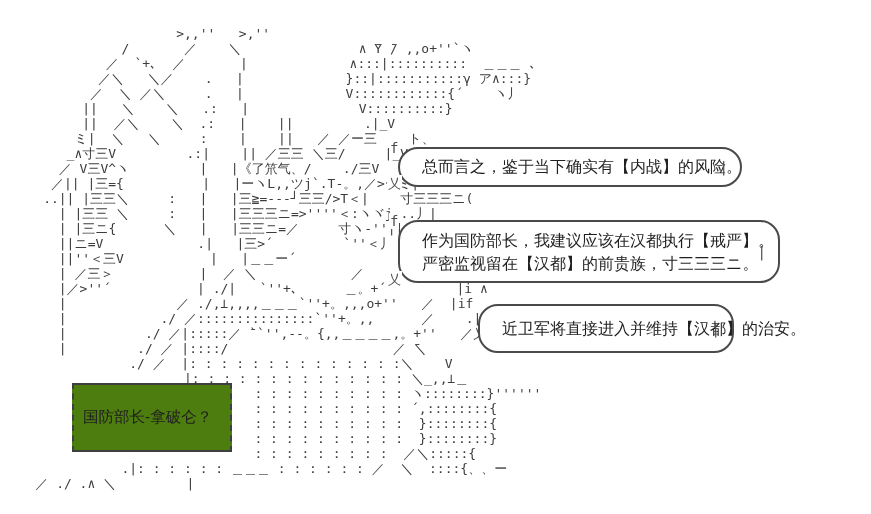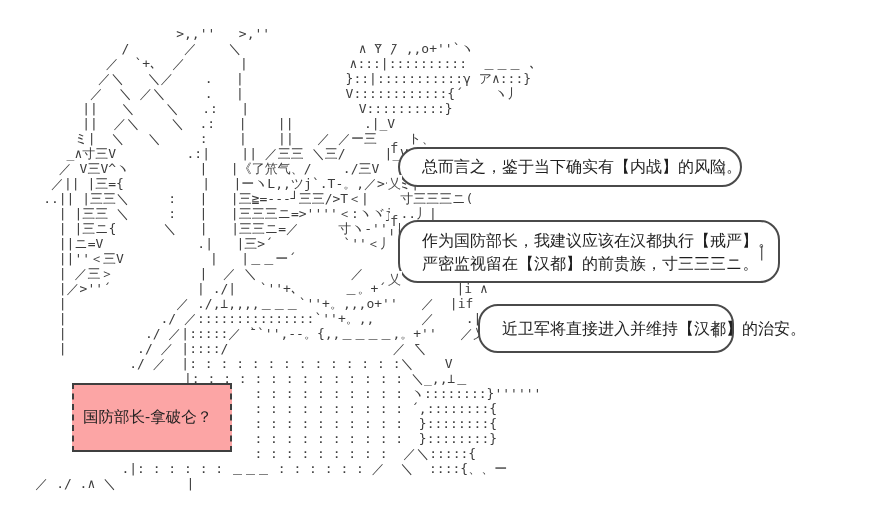--- a/index.html
+++ b/index.html
@@ -38,21 +38,21 @@
     font-family:"DejaVu Sans Mono",monospace;font-size:13px;color:#4a4a4a;
     background:#fff;padding:0 1px;
   }
   #bubble-1{left:398px;top:147px;width:344px;height:40px;}
   #bubble-2{left:398px;top:220px;width:382px;height:63px;}
   #bubble-3{left:478px;top:304px;width:256px;height:49px;}
   #bubble-2 .txt{line-height:23px;}
   
   .name-box{
     position:absolute;left:72px;top:383px;width:160px;height:69px;z-index:3;
-    background:#fca5a5;box-sizing:border-box;
+    background:#4d7c0f;box-sizing:border-box;
     border-top:2px solid #3f3f3f;border-bottom:2px solid #3f3f3f;
     border-left:2px dashed #3f3f3f;border-right:2px dashed #3f3f3f;
     display:flex;align-items:center;
   }
   .name-box .label{
     padding-left:9px;font-size:15.5px;color:#1f1f1f;white-space:nowrap;
   }
 </style>
 </head>
 <body>

